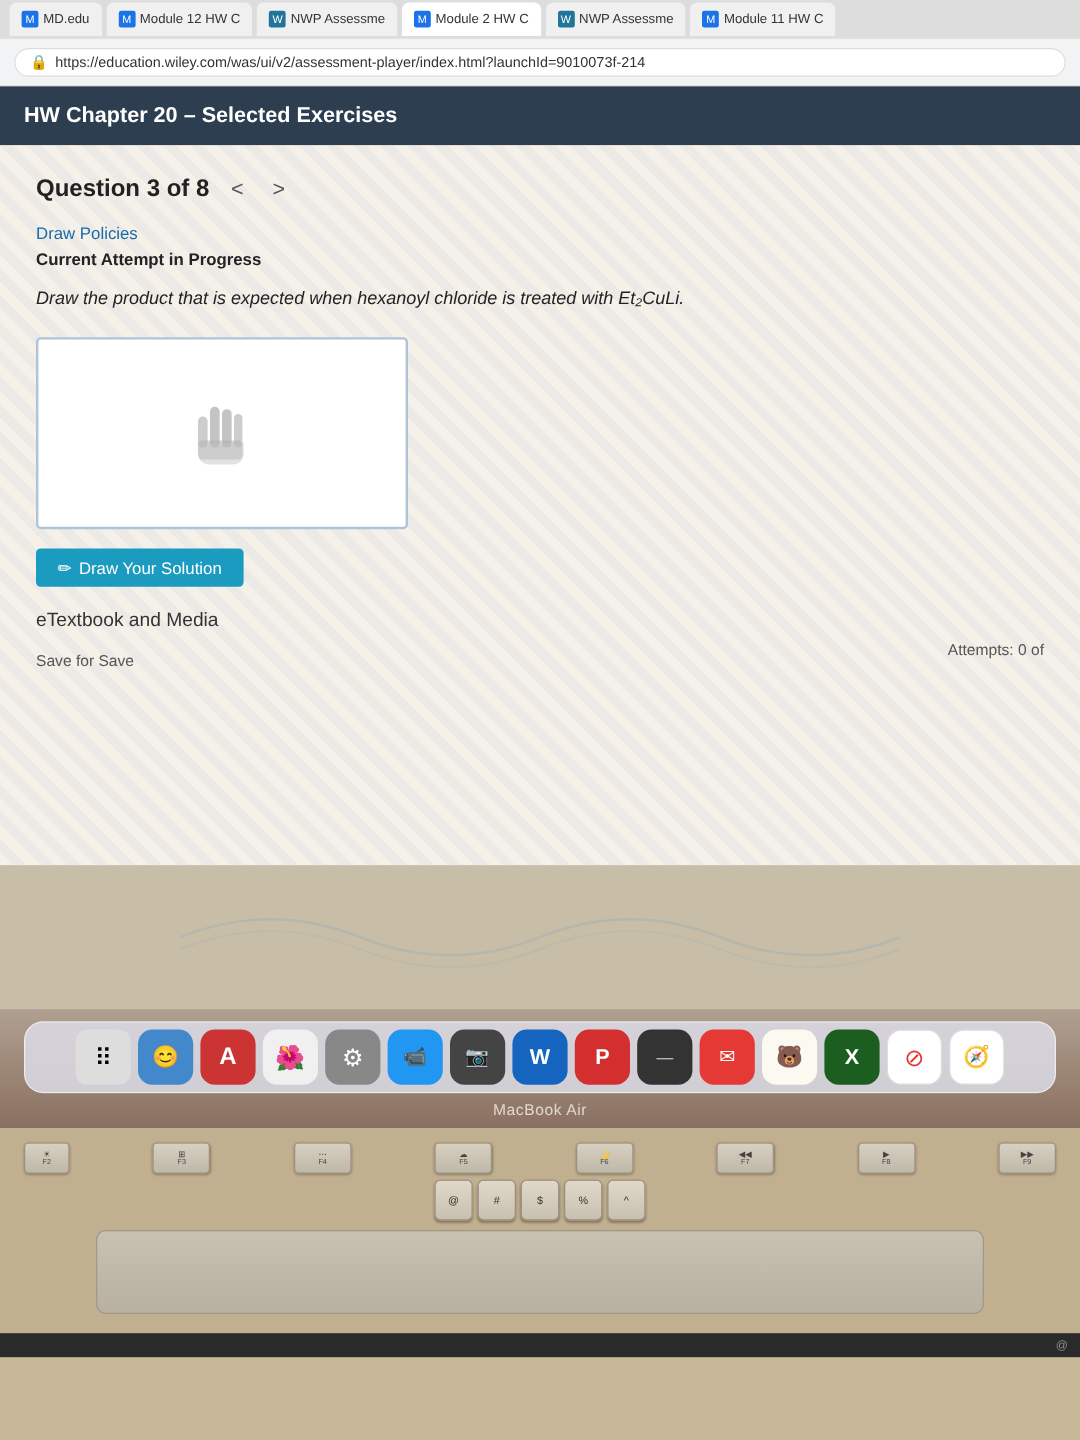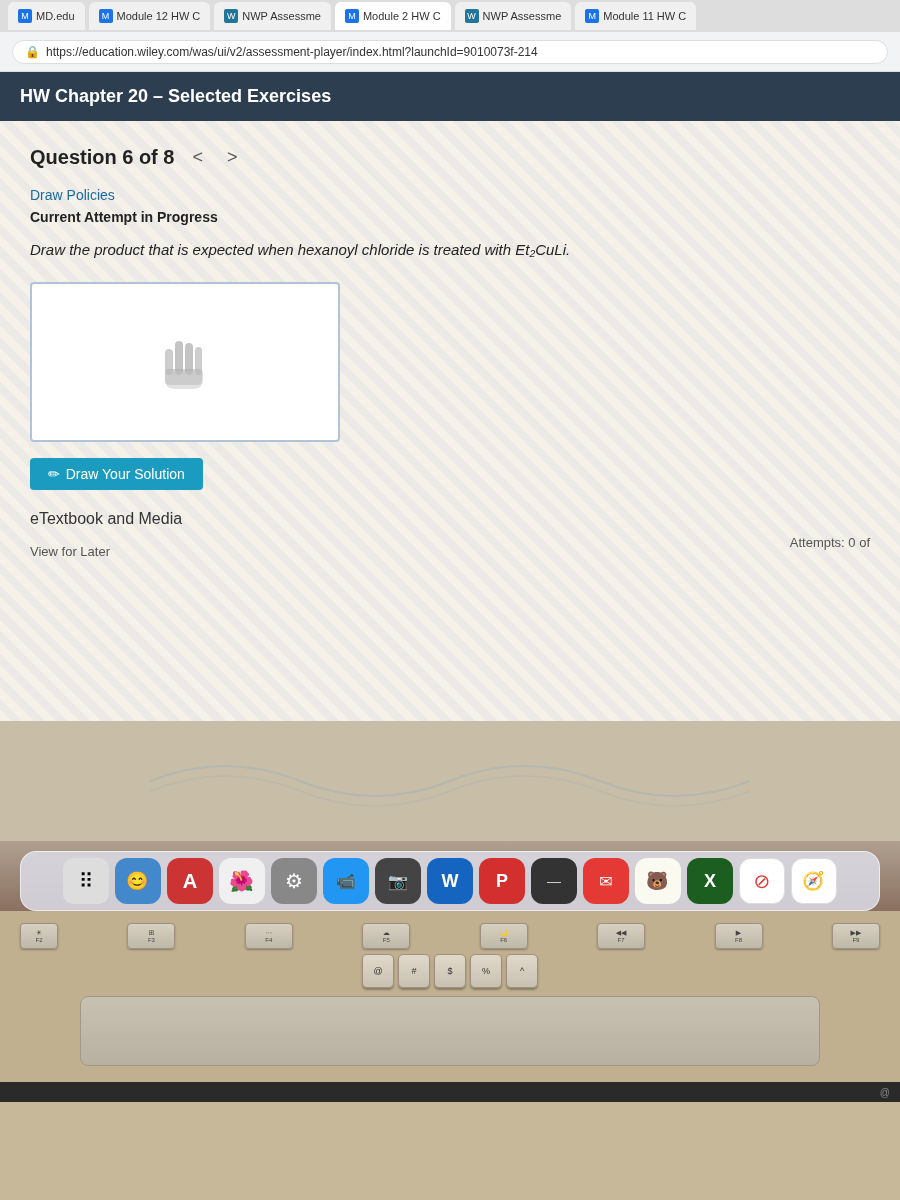--- a/index.html
+++ b/index.html
@@ -380,21 +380,21 @@
 </div>
 
 <div class="page-header">
   <span>HW Chapter 20 – Selected Exercises</span>
 </div>
 
 <div class="main-content">
 
   
   <div class="question-nav">
-    <span class="question-title">Question 6 of 8</span>
+    <span class="question-title">Question 3 of 8</span>
     <button class="nav-arrow">&lt;</button>
     <button class="nav-arrow">&gt;</button>
   </div>
 
   
   <a class="view-policies">Draw Policies</a>
 
   
   <div class="current-attempt">Current Attempt in Progress</div>
 
@@ -422,21 +422,21 @@
     <span>Draw Your Solution</span>
   </button>
 
   
   <div class="etextbook-link">
     <span>eTextbook and Media</span>
   </div>
 
   
   <div class="footer-bar">
-    <span class="save-later">View for Later</span>
+    <span class="save-later">Save for Save</span>
     <span class="attempts-text">Attempts: 0 of</span>
   </div>
 </div>
 
 <div class="wave-area">
   <svg width="600" height="80" viewBox="0 0 600 80" xmlns="http://www.w3.org/2000/svg" opacity="0.3">
     <path d="M0 40 Q75 10 150 40 Q225 70 300 40 Q375 10 450 40 Q525 70 600 40" stroke="#8ab" stroke-width="2" fill="none"></path>
     <path d="M0 50 Q75 20 150 50 Q225 80 300 50 Q375 20 450 50 Q525 80 600 50" stroke="#8ab" stroke-width="1.5" fill="none" opacity="0.6"></path>
   </svg>
 </div>
@@ -468,20 +468,21 @@
 
     <div class="dock-icon" style="background:#fafaf0; border-radius:12px; font-size:18px;">🐻</div>
 
     <div class="dock-icon" style="background:#1b5e20; border-radius:12px; color:white; font-weight:bold; font-size:18px;">X</div>
 
     <div class="dock-icon" style="background:#fff; border-radius:12px; color:#e53935; font-size:20px; border:1px solid #ddd;">⊘</div>
 
     <div class="dock-icon" style="background:#fff; border-radius:12px; font-size:18px; border:1px solid #ddd;">🧭</div>
   </div>
 
+  <div class="macbook-label">MacBook Air</div>
 </div>
 
 <div class="keyboard-area">
 
   <div class="fn-row">
     <div class="fn-key-item first">
       <span>☀</span>
       <span style="font-size:6px">F2</span>
     </div>
     <div class="fn-key-item">

